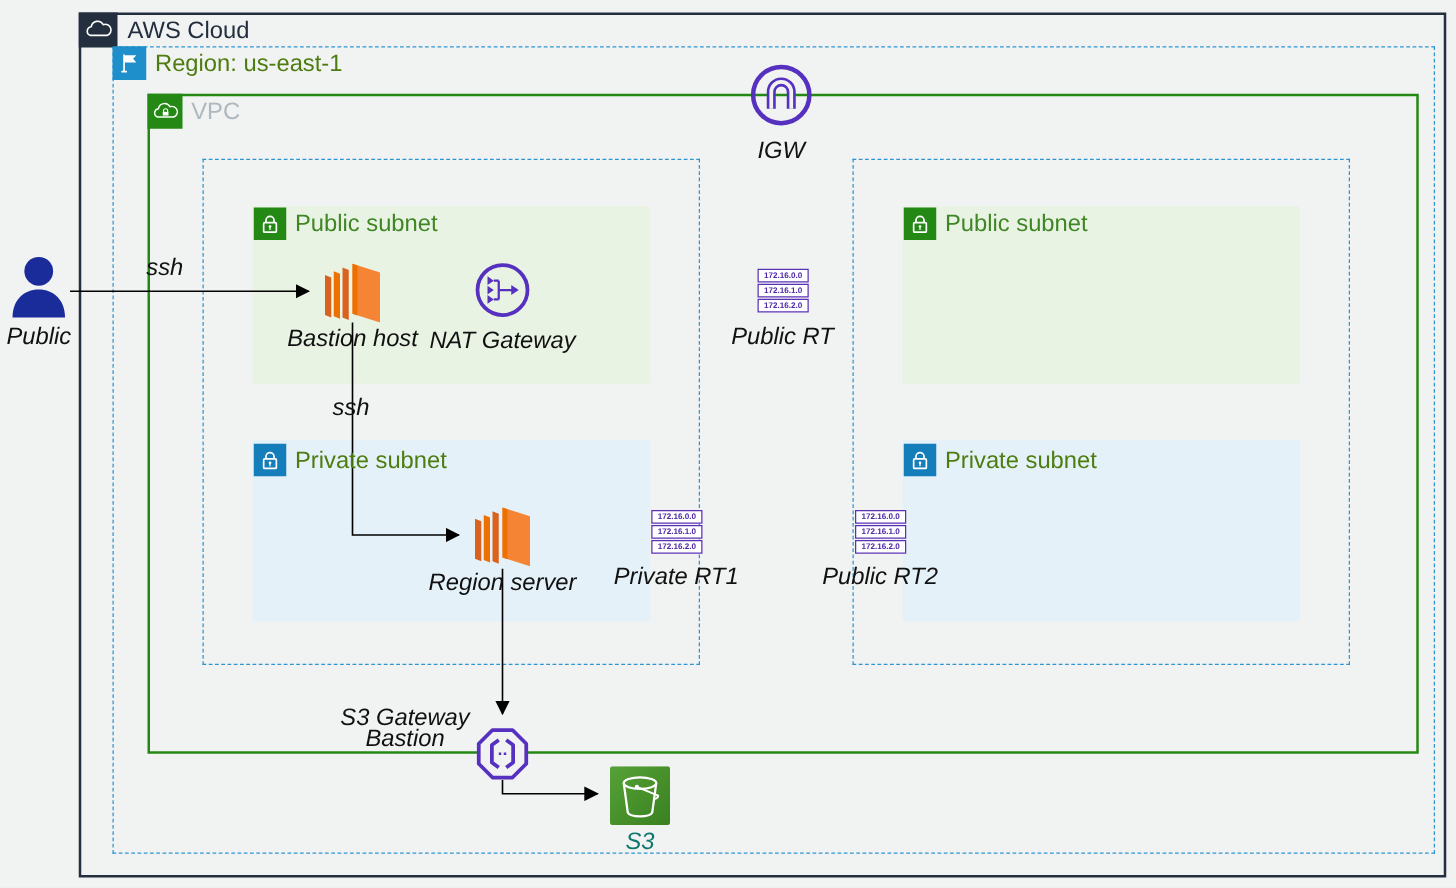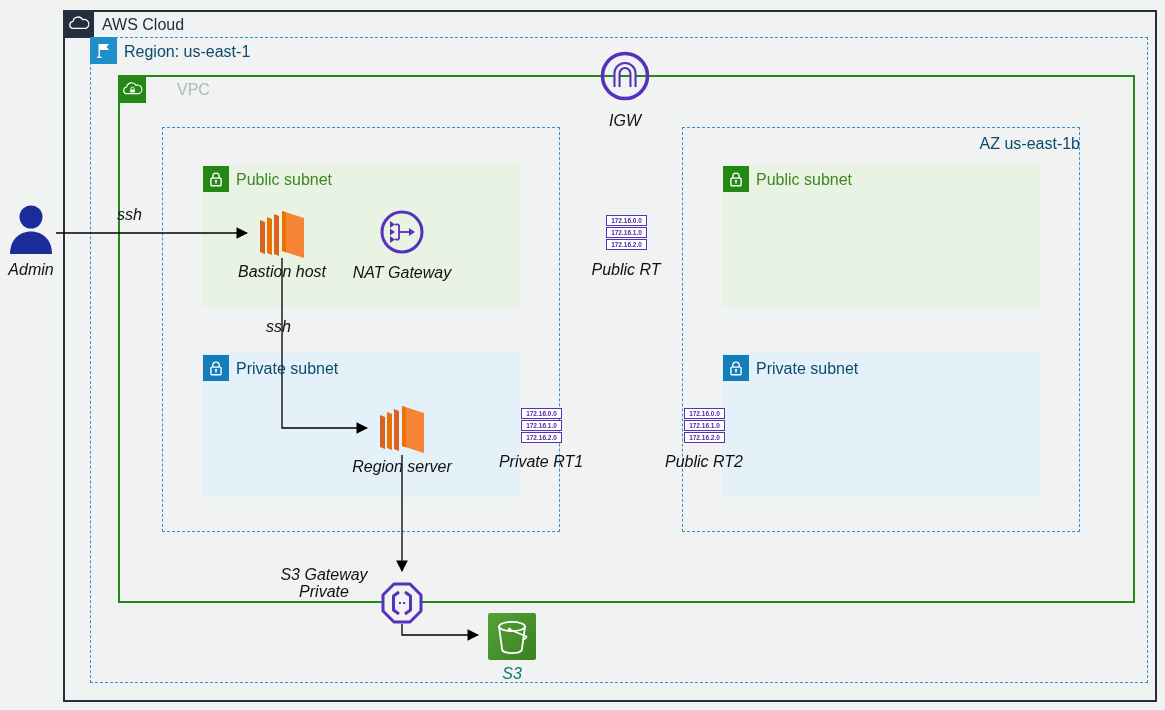--- a/index.html
+++ b/index.html
@@ -3,33 +3,33 @@
 <meta charset="utf-8">
 <style>
   * { margin:0; padding:0; box-sizing:border-box; }
   html,body { background:#e9eaea; }
   #canvas {
     position:relative; width:1165px; height:710px;
     background:#f1f2f2; overflow:hidden;
     font-family:"Liberation Sans", sans-serif;
   }
   .abs { position:absolute; }
-  .lbl { font-size:16px; color:#111; line-height:17px; }
+  .lbl { font-size:19px; color:#111; line-height:17px; }
   .center { text-align:center; }
 
   
   .aws-cloud { border:2px solid #232f3e; z-index:1; }
   .region    { border:1.5px dashed #2e95d3; z-index:1; }
   .vpc       { border:2px solid #248814; z-index:1; }
   .az        { border:1.5px dashed #2e95d3; z-index:2; }
   .subnet-pub { background:#e9f3e4; z-index:1; }
   .subnet-priv{ background:#e4f1f9; z-index:1; }
 
   .hdr-icon { width:28px; height:28px; display:flex; align-items:center; justify-content:center; z-index:6; }
-  .blue-text  { color:#0c4a6e;text-align:right; }
+  .blue-text  { color:#4d7c0f; }
   .green-text { color:#3f8624; }
   .gray-text  { color:#aeb8bf; }
 
   .rt { z-index:6; }
   .rt-row {
     width:41px; height:11px; background:#ffffff;
     border:1.5px solid #5a30b5; margin-bottom:1px;
     font-size:6.5px; font-weight:bold; color:#4d27a8;
     display:flex; align-items:center; justify-content:center;
     letter-spacing:0; line-height:8px;
@@ -83,23 +83,22 @@
   </div>
   <div class="abs lbl blue-text" style="left:124px; top:43px; z-index:6;">Region: us-east-1</div>
 
   <div class="abs hdr-icon" style="left:118px; top:75px; width:28px; height:28px; background:#248814;">
     <svg width="25" height="23" viewBox="0 0 30 28">
       <path d="M7 19 A4.2 4.2 0 0 1 8 10.9 A6 6 0 0 1 19.2 9 A5 5 0 0 1 23 19 Z" fill="none" stroke="#fff" stroke-width="1.4" stroke-linejoin="round"></path>
       <path d="M13 14 v-1 a2 2 0 0 1 4 0 v1" fill="none" stroke="#fff" stroke-width="1.1"></path>
       <rect x="12.2" y="14" width="5.6" height="3.6" fill="#fff"></rect>
     </svg>
   </div>
-  <div class="abs lbl gray-text" style="left:153px; top:81px; z-index:6;margin-left:24px;">VPC</div>
-
-  <div class="abs lbl blue-text center" style="left:682px; top:135px; width:398px; z-index:6;">AZ us-east-1b</div>
+  <div class="abs lbl gray-text" style="left:153px; top:81px; z-index:6;">VPC</div>
+
 
   <div class="abs hdr-icon" style="left:203px; top:166px; width:26px; height:26px; background:#248814;">
     <svg width="22" height="22" viewBox="0 0 26 26">
       <path d="M9.2 12 V9.8 a3.8 3.8 0 0 1 7.6 0 V12" fill="none" stroke="#fff" stroke-width="1.6"></path>
       <rect x="7" y="12" width="12" height="9" rx="1" fill="none" stroke="#fff" stroke-width="1.6"></rect>
       <circle cx="13" cy="15.6" r="1.3" fill="#fff"></circle>
       <line x1="13" y1="16.6" x2="13" y2="19" stroke="#fff" stroke-width="1.2"></line>
     </svg>
   </div>
   <div class="abs lbl green-text" style="left:236px; top:171px; z-index:6;">Public subnet</div>
@@ -138,21 +137,21 @@
     <circle cx="26" cy="26" r="22.5" fill="none" stroke="#5630be" stroke-width="3.6"></circle>
     <path d="M18 37 V23.5 a8 8 0 0 1 16 0 V37" fill="none" stroke="#5630be" stroke-width="7.2" stroke-linejoin="round"></path>
     <path d="M18 37 V23.5 a8 8 0 0 1 16 0 V37" fill="none" stroke="#f1f2f2" stroke-width="3" stroke-linejoin="round"></path>
   </svg>
   <div class="abs lbl center node-lbl" style="left:595px; top:112px; width:60px;">IGW</div>
 
   <svg class="icon" style="left:8px; top:203px;" width="46" height="52" viewBox="0 0 46 52">
     <circle cx="23" cy="14" r="11.5" fill="#1a2c99"></circle>
     <path d="M2 51 C2 37 11 28.5 23 28.5 C35 28.5 44 37 44 51 Z" fill="#1a2c99"></path>
   </svg>
-  <div class="abs lbl center node-lbl" style="left:0px; top:261px; width:62px;">Admin</div>
+  <div class="abs lbl center node-lbl" style="left:0px; top:261px; width:62px;">Public</div>
   <div class="abs lbl node-lbl" style="left:117px; top:206px;">ssh</div>
 
   <svg class="icon" style="left:258px; top:206px;" width="48" height="52" viewBox="0 0 48 52">
     <polygon points="2,14 7,16 7,48 2,46" fill="#d9621e"></polygon>
     <polygon points="9,11 14,13 14,49 9,47" fill="#ed7100"></polygon>
     <polygon points="16,8 21,10 21,50 16,48" fill="#d9621e"></polygon>
     <polygon points="24,5 46,12 46,52 24,45" fill="#f58534"></polygon>
     <polygon points="24,5 28,6.3 28,46.3 24,45" fill="#ed7100"></polygon>
   </svg>
   <div class="abs lbl center node-lbl" style="left:222px; top:263px; width:120px;">Bastion host</div>
@@ -202,21 +201,21 @@
   <div class="abs lbl center node-lbl" style="left:654px; top:453px; width:100px;">Public RT2</div>
 
   <svg class="icon" style="left:380px; top:581px;" width="44" height="44" viewBox="0 0 44 44">
     <polygon points="14,3 30,3 41,14 41,30 30,41 14,41 3,30 3,14" fill="#f1f2f2" stroke="#5630be" stroke-width="3" stroke-linejoin="round"></polygon>
     <polyline points="19,11 13.5,15 13.5,29 19,33" fill="none" stroke="#5630be" stroke-width="3" stroke-linejoin="round"></polyline>
     <polyline points="25,11 30.5,15 30.5,29 25,33" fill="none" stroke="#5630be" stroke-width="3" stroke-linejoin="round"></polyline>
     <line x1="19" y1="22" x2="25" y2="22" stroke="#5630be" stroke-width="2" stroke-dasharray="2 2"></line>
   </svg>
   <div class="abs lbl center node-lbl" style="left:268px; top:566px; width:112px;">
     <div>S3 Gateway</div>
-    <div>Private</div>
+    <div>Bastion</div>
   </div>
 
   <svg class="icon" style="left:488px; top:613px;" width="48" height="47" viewBox="0 0 48 47">
     <defs>
       <linearGradient id="s3g" x1="0" y1="0" x2="1" y2="1">
         <stop offset="0" stop-color="#55a237"></stop>
           <stop offset="1" stop-color="#3a8020"></stop>
       </linearGradient>
     </defs>
     <rect x="0" y="0" width="48" height="47" rx="2" fill="url(#s3g)"></rect>

